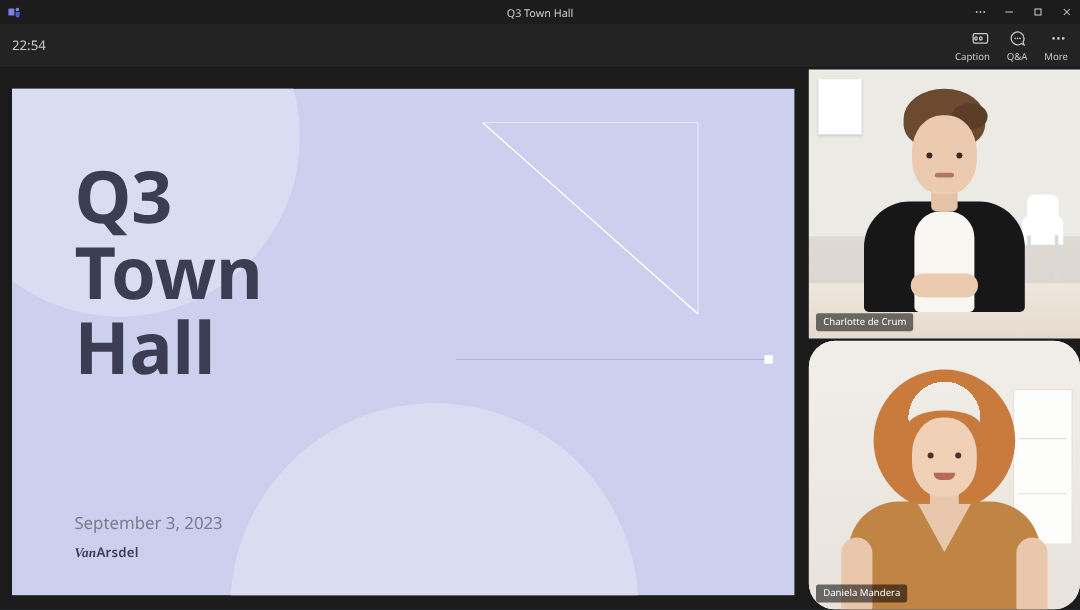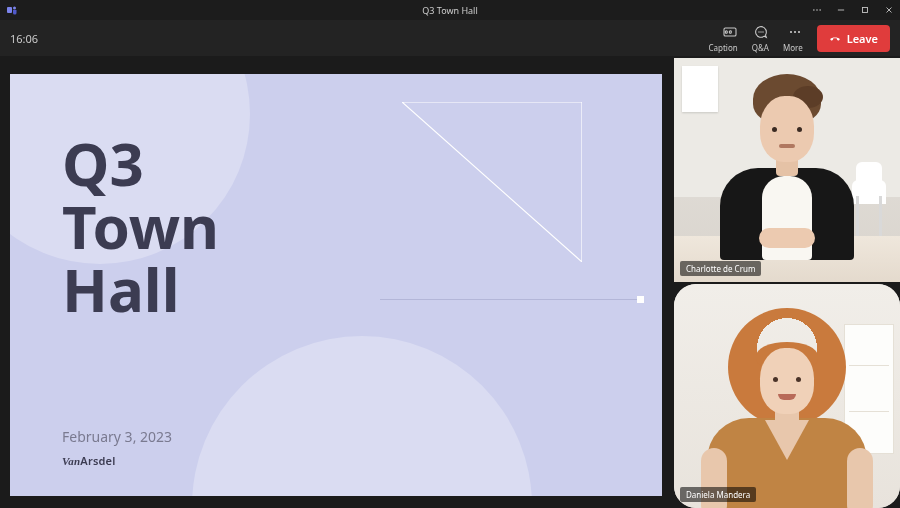--- a/index.html
+++ b/index.html
@@ -201,21 +201,21 @@
     <span class="win-btn">
       <svg viewBox="0 0 16 16" stroke="#cacaca" stroke-width="1.4">
           <line x1="4" y1="4" x2="12" y2="12"></line>
           <line x1="12" y1="4" x2="4" y2="12"></line>
         </svg>
     </span>
   </div>
 </div>
 
 <div class="toolbar">
-  <span class="timer">16:06</span>
+  <span class="timer">22:54</span>
   <div class="toolbar-right">
     <div class="tbi">
       <svg viewBox="0 0 24 24" fill="none" stroke="#cacaca" stroke-width="1.6">
           <rect x="3" y="6" width="18" height="12" rx="2"></rect>
           <path d="M8 11.5A1.5 1.5 0 0 0 6.5 10 1.5 1.5 0 0 0 5 11.5v1A1.5 1.5 0 0 0 6.5 14 1.5 1.5 0 0 0 8 12.5M14 11.5A1.5 1.5 0 0 0 12.5 10 1.5 1.5 0 0 0 11 11.5v1A1.5 1.5 0 0 0 12.5 14 1.5 1.5 0 0 0 14 12.5" stroke-linecap="round"></path>
         </svg>
       <span>Caption</span>
     </div>
     <div class="tbi">
       <svg viewBox="0 0 24 24" fill="none" stroke="#cacaca" stroke-width="1.6">
@@ -226,47 +226,39 @@
         </svg>
       <span>Q&amp;A</span>
     </div>
     <div class="tbi">
       <svg viewBox="0 0 24 24" fill="#cacaca">
           <circle cx="6" cy="12" r="1.6"></circle>
           <circle cx="12" cy="12" r="1.6"></circle>
           <circle cx="18" cy="12" r="1.6"></circle>
         </svg>
       <span>More</span>
-    </div>
-    <div class="leave-btn">
-      <span>
-        <svg viewBox="0 0 24 24" fill="#fff">
-            <path d="M21 15.5c-1.4-1.3-4.3-2.5-9-2.5s-7.6 1.2-9 2.5c-.6.6-.6 1.5 0 2.1l1.4 1.2c.5.4 1.2.4 1.7 0l1.7-1.4c.4-.3.6-.8.5-1.3l-.2-1c1.2-.3 2.6-.5 3.9-.5s2.7.2 3.9.5l-.2 1c-.1.5.1 1 .5 1.3l1.7 1.4c.5.4 1.2.4 1.7 0l1.4-1.2c.6-.6.6-1.5 0-2.1z"></path>
-          </svg>
-      </span>
-      <span>Leave</span>
     </div>
   </div>
 </div>
 
 <div class="body">
   <div class="stage">
     <div class="slide">
       <div class="circle-tl"></div>
       <div class="circle-br"></div>
       <div class="triangle">
         <svg viewBox="0 0 180 160">
             <polygon points="0,0 180,0 180,160" fill="none" stroke="#ffffff" stroke-width="1.2"></polygon>
           </svg>
       </div>
       <div class="hline"></div>
       <div class="slide-title">Q3
 Town
 Hall</div>
-      <div class="slide-date">February 3, 2023</div>
+      <div class="slide-date">September 3, 2023</div>
       <div class="slide-brand"><em>Van</em><span>Arsdel</span></div>
     </div>
   </div>
   <div class="participants">
     <div class="tile p1">
       <div class="room">
         <div class="wall"></div>
         <div class="frame"></div>
         <div class="chair">
             <div class="back"></div>

